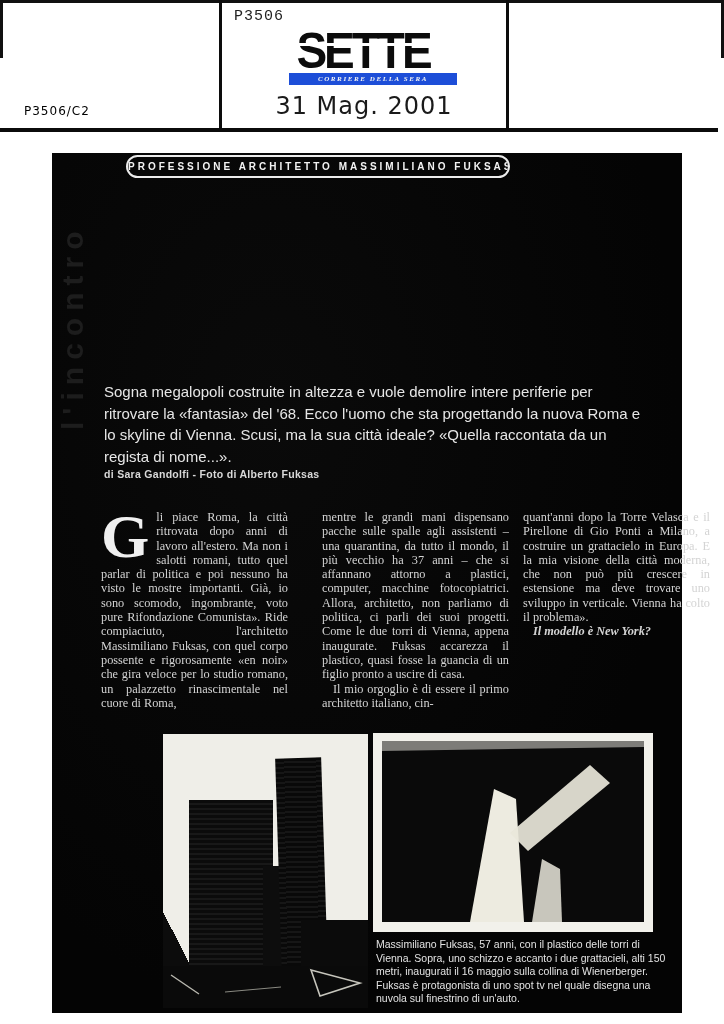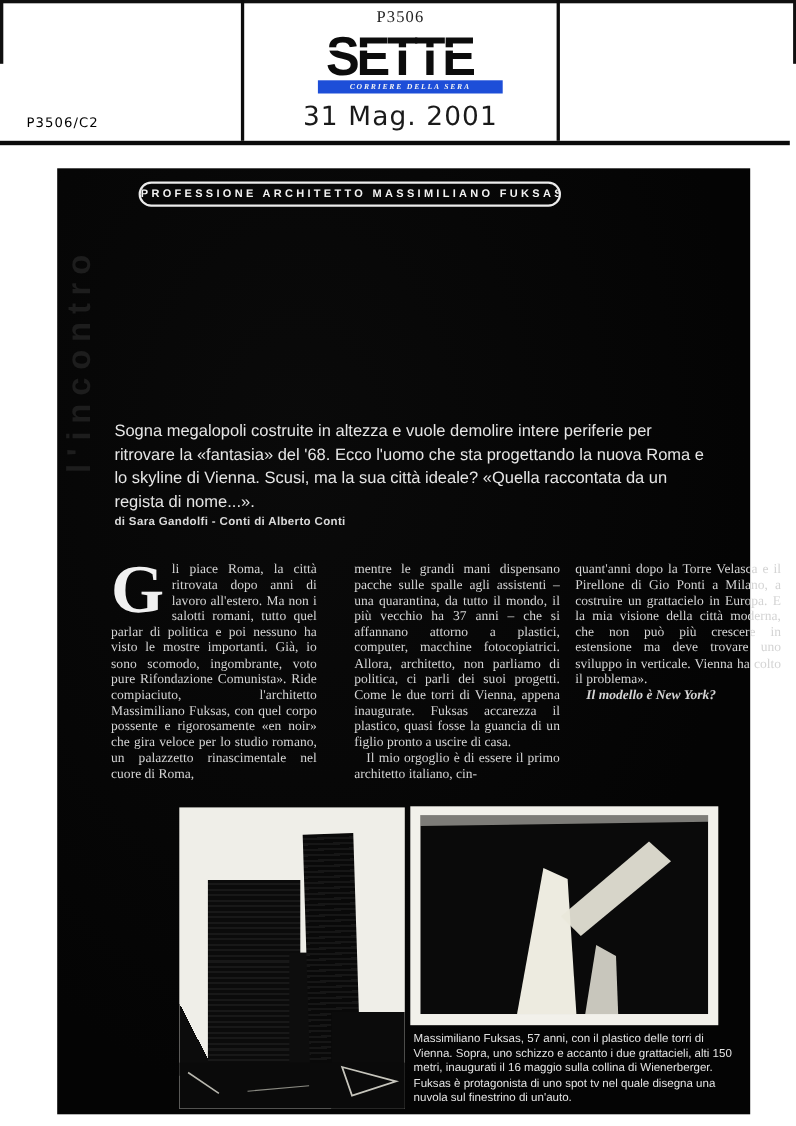--- a/index.html
+++ b/index.html
@@ -10,22 +10,22 @@
   .edge{position:absolute;background:#101010;}
   .edge-top{left:0;top:0;width:724px;height:3px;}
   .edge-left{left:0;top:0;width:3px;height:58px;}
   .edge-right{right:0;top:0;width:3px;height:58px;}
 
   
   .vrule{position:absolute;top:0;width:3px;height:128px;background:#0c0c0c;}
   .vrule-l{left:219px;} .vrule-r{left:506px;}
   .hrule{position:absolute;left:0;top:128px;width:718px;height:4px;background:#0b0b0b;}
 
-  .code-top{position:absolute;left:219px;top:8px;width:290px;text-align:center;
-            font-family:Liberation Serif, serif;font-size:15px;letter-spacing:1px;color:#222;}
+  .code-top{position:absolute;left:219px;top:8px;width:290px;
+            font-family:Liberation Mono, monospace;font-size:15px;letter-spacing:1px;color:#222;padding-left:15px;}
   .code-left{position:absolute;left:24px;top:104px;font-family:"DejaVu Sans",sans-serif;
              font-size:12px;letter-spacing:1px;color:#000000;}
   .scan-date{position:absolute;left:219px;top:92px;width:290px;text-align:center;
              font-family:"DejaVu Sans",sans-serif;font-size:24px;letter-spacing:1px;color:#1a1a1a;}
 
   
   .logo-wrap{position:absolute;left:287px;top:26px;width:152px;height:60px;}
   .logo-text{display:block;text-align:center;font-weight:900;font-size:46px;line-height:46px;
              letter-spacing:-3px;color:#0c0c0c;transform:scaleY(1.08);transform-origin:top;}
   .logo-stripe{position:absolute;left:2px;top:17px;width:148px;height:3px;background:#ffffff;}
@@ -34,21 +34,21 @@
                 font-weight:bold;font-size:7px;letter-spacing:1.6px;text-align:center;line-height:12px;}
 
   
   .plate{position:absolute;left:52px;top:153px;width:630px;height:860px;
          background:radial-gradient(ellipse at 35% 30%,#0a0a0a 0%,#040404 70%);}
 
   .rubric{position:absolute;left:4px;top:24px;height:300px;width:44px;
           writing-mode:vertical-rl;transform:rotate(180deg);
           font-weight:bold;font-size:30px;letter-spacing:7px;color:#1d1d1d;text-align:center;}
 
-  .kicker{position:absolute;left:74px;top:12px;width:384px;height:23px;box-sizing:border-box;
+  .kicker{position:absolute;left:74px;top:2px;width:384px;height:23px;box-sizing:border-box;
           border:2px solid #ececec;border-radius:13px;color:#f2f2f2;
           font-size:10px;font-weight:bold;letter-spacing:3px;text-align:right;line-height:19px;
           white-space:nowrap;overflow:hidden;}
 
   .headline{position:absolute;left:52px;top:58px;color:#f7f7f7;font-weight:800;
             font-size:64px;line-height:68px;letter-spacing:-2px;}
   .headline span{display:block;}
 
   .standfirst{position:absolute;left:52px;top:228px;width:545px;color:#e6e6e6;
               font-size:15px;line-height:21.5px;font-weight:500;}
@@ -116,21 +116,21 @@
 
   <section class="plate">
 
     <div class="rubric">l'incontro</div>
 
     <div class="kicker">PROFESSIONE ARCHITETTO  MASSIMILIANO FUKSAS</div>
 
 
     <div class="standfirst">Sogna megalopoli costruite in altezza e vuole demolire intere periferie per ritrovare la «fantasia» del '68. Ecco l'uomo che sta progettando la nuova Roma e lo skyline di Vienna. Scusi, ma la sua città ideale? «Quella raccontata da un regista di nome...».</div>
 
-    <div class="byline">di Sara Gandolfi - Conti di Alberto Conti</div>
+    <div class="byline">di Sara Gandolfi - Foto di Alberto Fuksas</div>
 
     <div class="columns">
       <div class="col col-1">
         <span class="dropcap">G</span>
         <p>li piace Roma, la città ritrovata dopo anni di lavoro all'estero. Ma non i salotti romani, tutto quel parlar di politica e poi nessuno ha visto le mostre importanti. Già, io sono scomodo, ingombrante, voto pure Rifondazione Comunista». Ride compiaciuto, l'architetto Massimiliano Fuksas, con quel corpo possente e rigorosamente «en noir» che gira veloce per lo studio romano, un palazzetto rinascimentale nel cuore di Roma,</p>
       </div>
       <div class="col col-2">
         <p>mentre le grandi mani dispensano pacche sulle spalle agli assistenti – una quarantina, da tutto il mondo, il più vecchio ha 37 anni – che si affannano attorno a plastici, computer, macchine fotocopiatrici. Allora, architetto, non parliamo di politica, ci parli dei suoi progetti. Come le due torri di Vienna, appena inaugurate. Fuksas accarezza il plastico, quasi fosse la guancia di un figlio pronto a uscire di casa.</p>
         <p class="p-indent">Il mio orgoglio è di essere il primo architetto italiano, cin-</p>
       </div>

